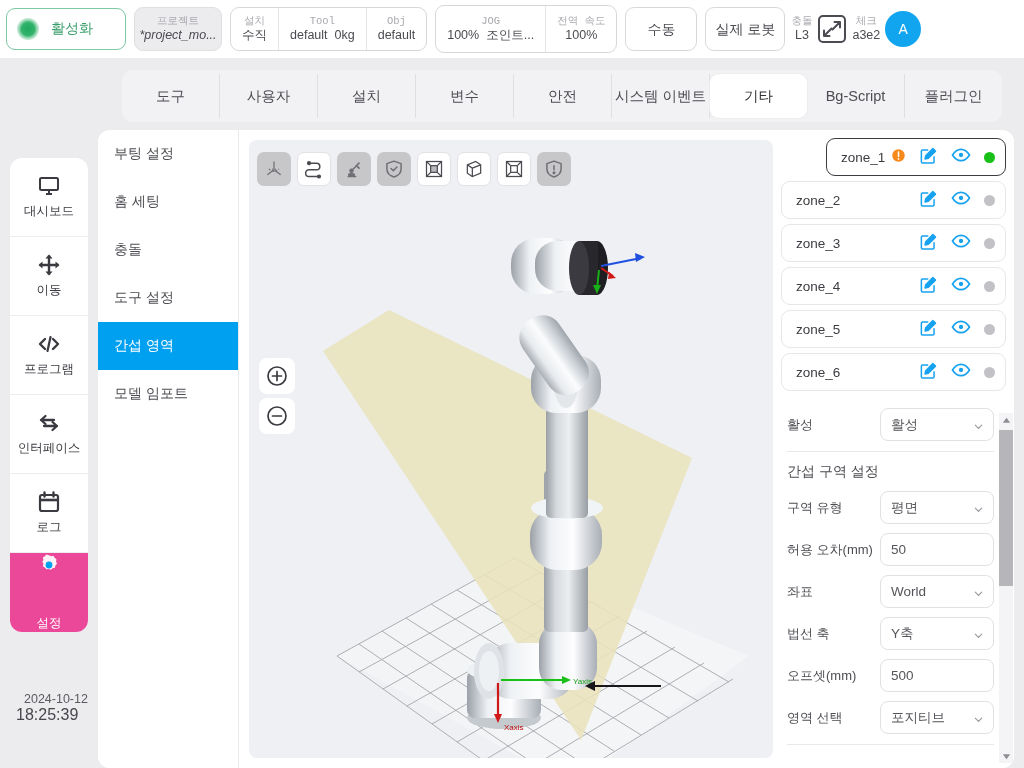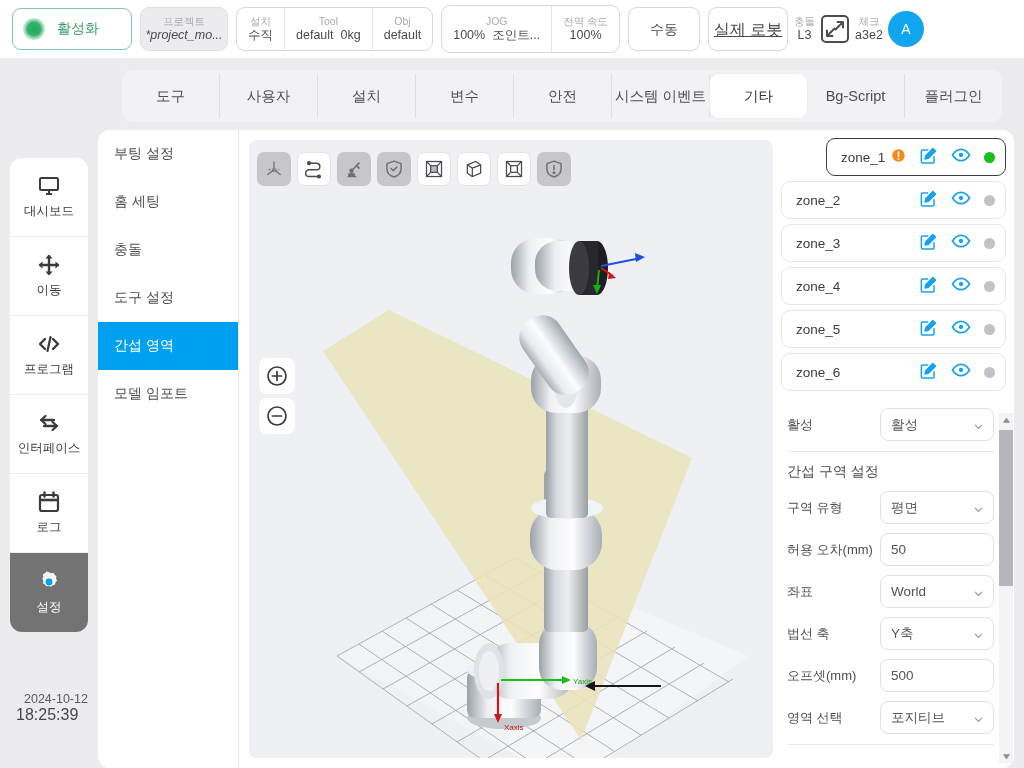--- a/index.html
+++ b/index.html
@@ -18,54 +18,54 @@
     display: flex; align-items: center;
     padding: 0 6px;
   }
   .pill {
     border: 1px solid #d8d8dc; border-radius: 9px;
     height: 42px; display: flex; align-items: center;
     background: #fff;
   }
   #status-pill {
     border-color: #7ec9a5; width: 120px; justify-content: flex-start;
-    padding-left: 10px; margin-left: 6px; gap: 12px;
+    padding-left: 10px; gap: 12px;
   }
   .status-dot-outer {
     width: 22px; height: 22px; border-radius: 50%;
     background: radial-gradient(circle at 50% 50%, #1faa5e 0%, #33b36c 42%, rgba(110,200,150,0.55) 62%, rgba(160,220,190,0.18) 85%, rgba(255,255,255,0) 100%);
   }
   #status-text { color: #3a9e6b; font-size: 14px; }
 
   #project-pill {
     background: #ececee; border-color: #e0e0e3;
     width: 88px; height: 44px; flex-direction: column;
     justify-content: center; align-items: center; margin-left: 8px;
   }
-  .pill-label { font-size: 10.5px; color: #a9a9af; line-height: 13px; }
+  .pill-label { font-size: 10.5px; color: #a9a9af; line-height: 13px; font-family: Liberation Mono, monospace; }
   .pill-value { font-size: 12.5px; color: #4a4a50; line-height: 15px; }
   #project-value { font-style: italic; }
 
   #install-pill {
     margin-left: 8px; height: 44px;
     display: flex; align-items: stretch;
   }
   .seg {
     display: flex; flex-direction: column; justify-content: center;
     align-items: center; padding: 0 11px;
     border-right: 1px solid #e6e6ea;
   }
   .seg:last-child { border-right: none; }
   .seg-row { display: flex; align-items: baseline; gap: 7px; }
 
   #jog-pill { margin-left: 8px; height: 48px; display: flex; align-items: stretch; }
   #mode-pill { margin-left: 8px; width: 72px; justify-content: center; height: 44px; }
   #mode-pill .pill-value { font-size: 14px; color: #4a4a50; }
   #robot-pill { margin-left: 8px; width: 80px; justify-content: center; height: 44px; }
-  #robot-pill .pill-value { font-size: 16px; color: #4a4a50; text-decoration: underline; }
+  #robot-pill .pill-value { font-size: 14px; color: #4a4a50; }
 
   .mini-stack {
     display: flex; flex-direction: column; align-items: center;
     justify-content: center; margin-left: 6px;
   }
   .mini-stack .pill-label { font-size: 10.5px; }
   .mini-stack .pill-value { font-size: 12.5px; }
 
   #fullscreen-btn {
     width: 28px; height: 28px; border: 2.2px solid #4b4b52;
@@ -106,21 +106,21 @@
     width: 78px; background: #fff;
     border-radius: 12px; overflow: hidden;
   }
   .rail-item {
     height: 79px; display: flex; flex-direction: column;
     align-items: center; justify-content: center; gap: 5px;
     border-bottom: 1px solid #ededf0;
     color: #3a3a40; font-size: 12.5px;
   }
   .rail-item:last-child { border-bottom: none; }
-  .rail-item.active { background: #737373; color: #fff; }
+  .rail-item.active { background: #ec4899; color: #fff; justify-content: space-between; }
   .rail-icon { width: 24px; height: 24px; display: block; }
 
   
   #content {
     position: absolute; top: 130px; left: 98px;
     width: 916px; height: 638px;
     background: #fff; border-radius: 12px;
     overflow: hidden;
   }
 

